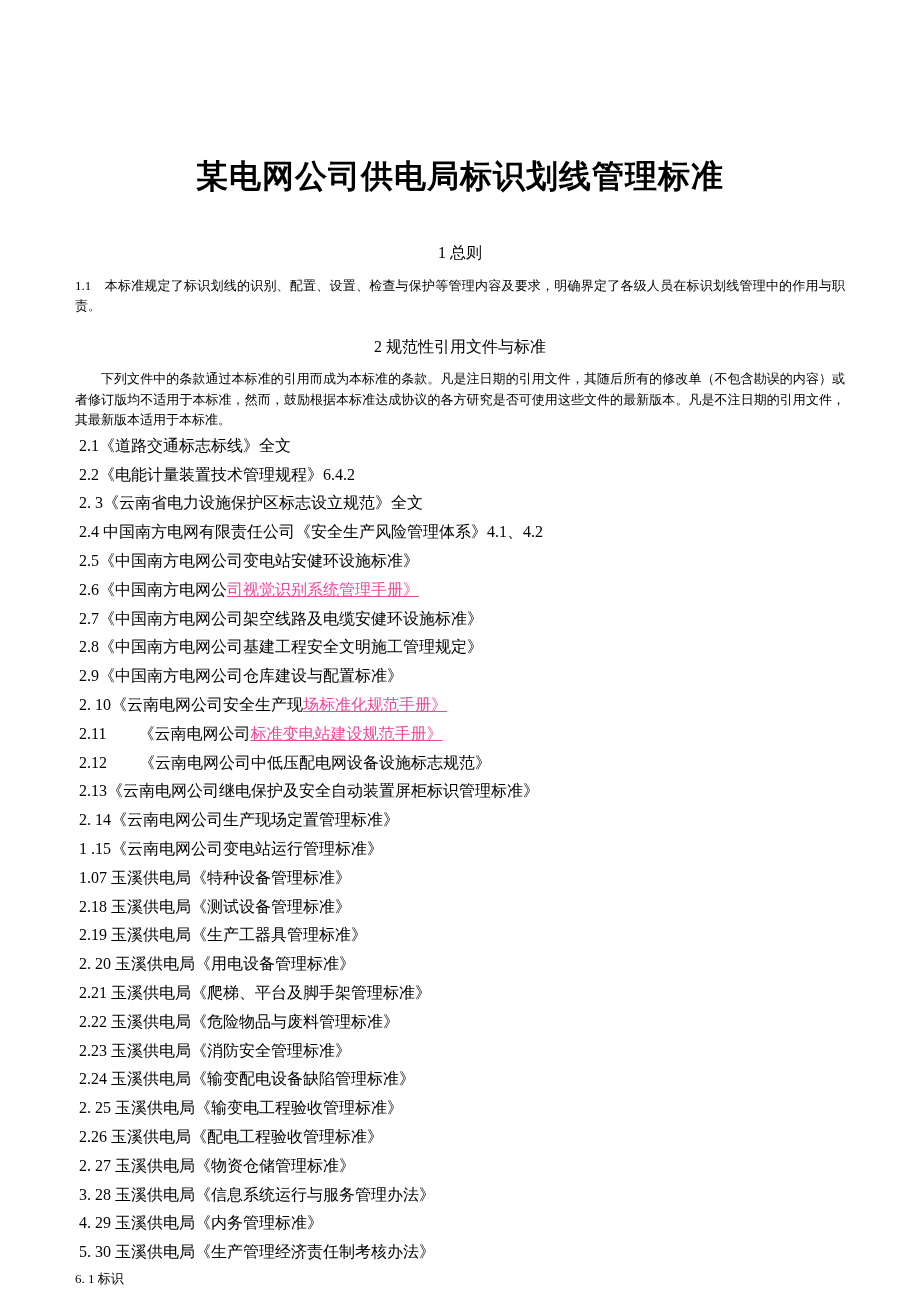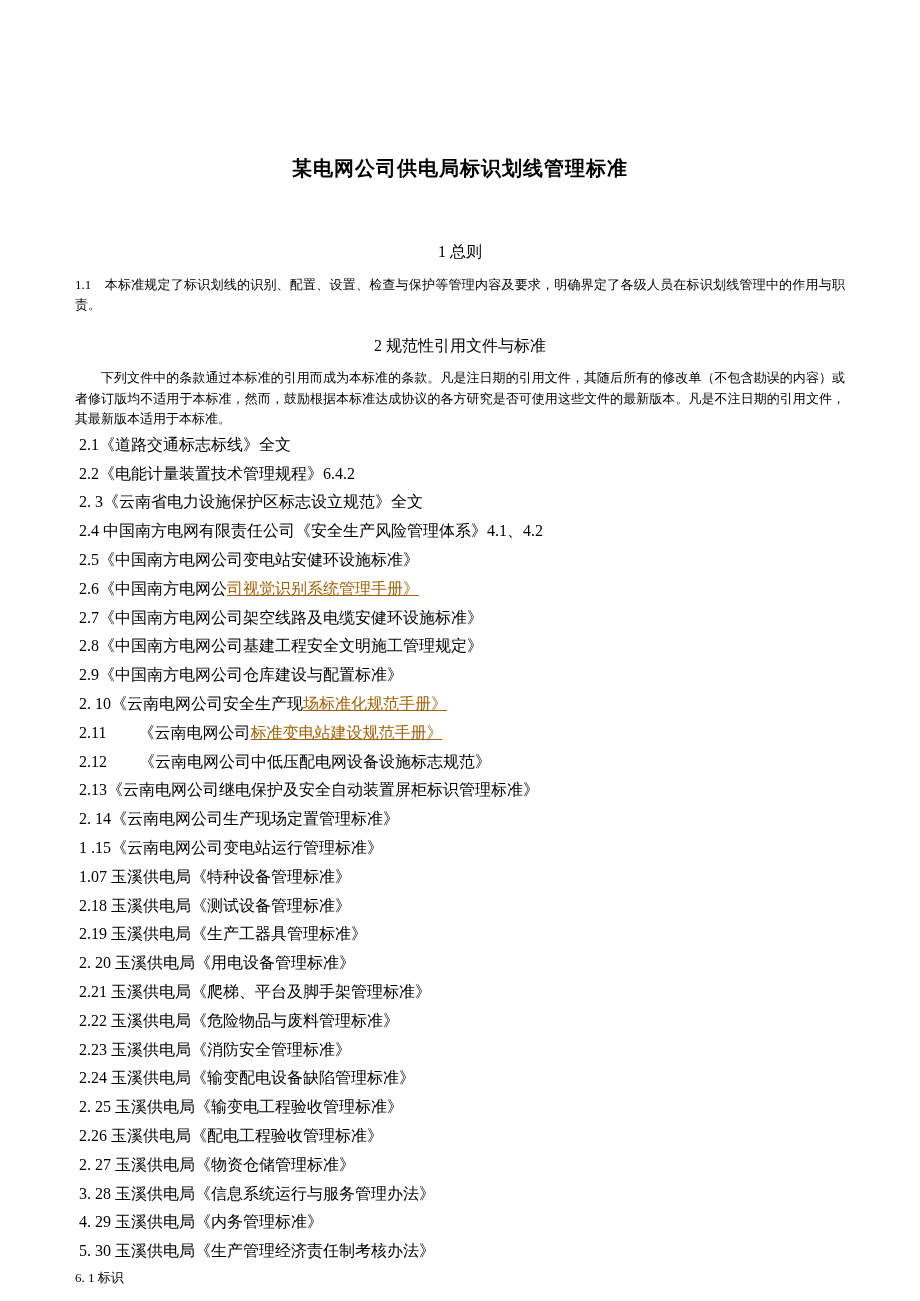--- a/index.html
+++ b/index.html
@@ -9,24 +9,24 @@
     font-family: "SimSun", "宋体", serif;
     color: #000000;
     width: 920px;
   }
   .page {
     padding: 155px 75px 60px 75px;
     box-sizing: border-box;
   }
   .title {
     font-family: "SimHei", "黑体", sans-serif;
-    font-size: 20px;
+    font-size: 32px;
     font-weight: bold;
     text-align: center;
-    margin-bottom: 57px;
+    margin-bottom: 41px;
     letter-spacing: 1px;
   }
   .section-heading {
     font-size: 16px;
     margin-top: 18px;
     margin-bottom: 10px;
     line-height: 1.6;
     text-align: center;
   }
   .body-text {
@@ -37,21 +37,21 @@
   }
   .indent {
     text-indent: 2em;
   }
   .ref-item {
     font-size: 16px;
     line-height: 1.55;
     margin: 4px;
   }
   .link-like {
-    color: #a16207;
+    color: #ec4899;
     text-decoration: underline;
   }
 </style>
 </head>
 <body>
 
 <div class="page">
 
   <div class="title">某电网公司供电局标识划线管理标准</div>
 

